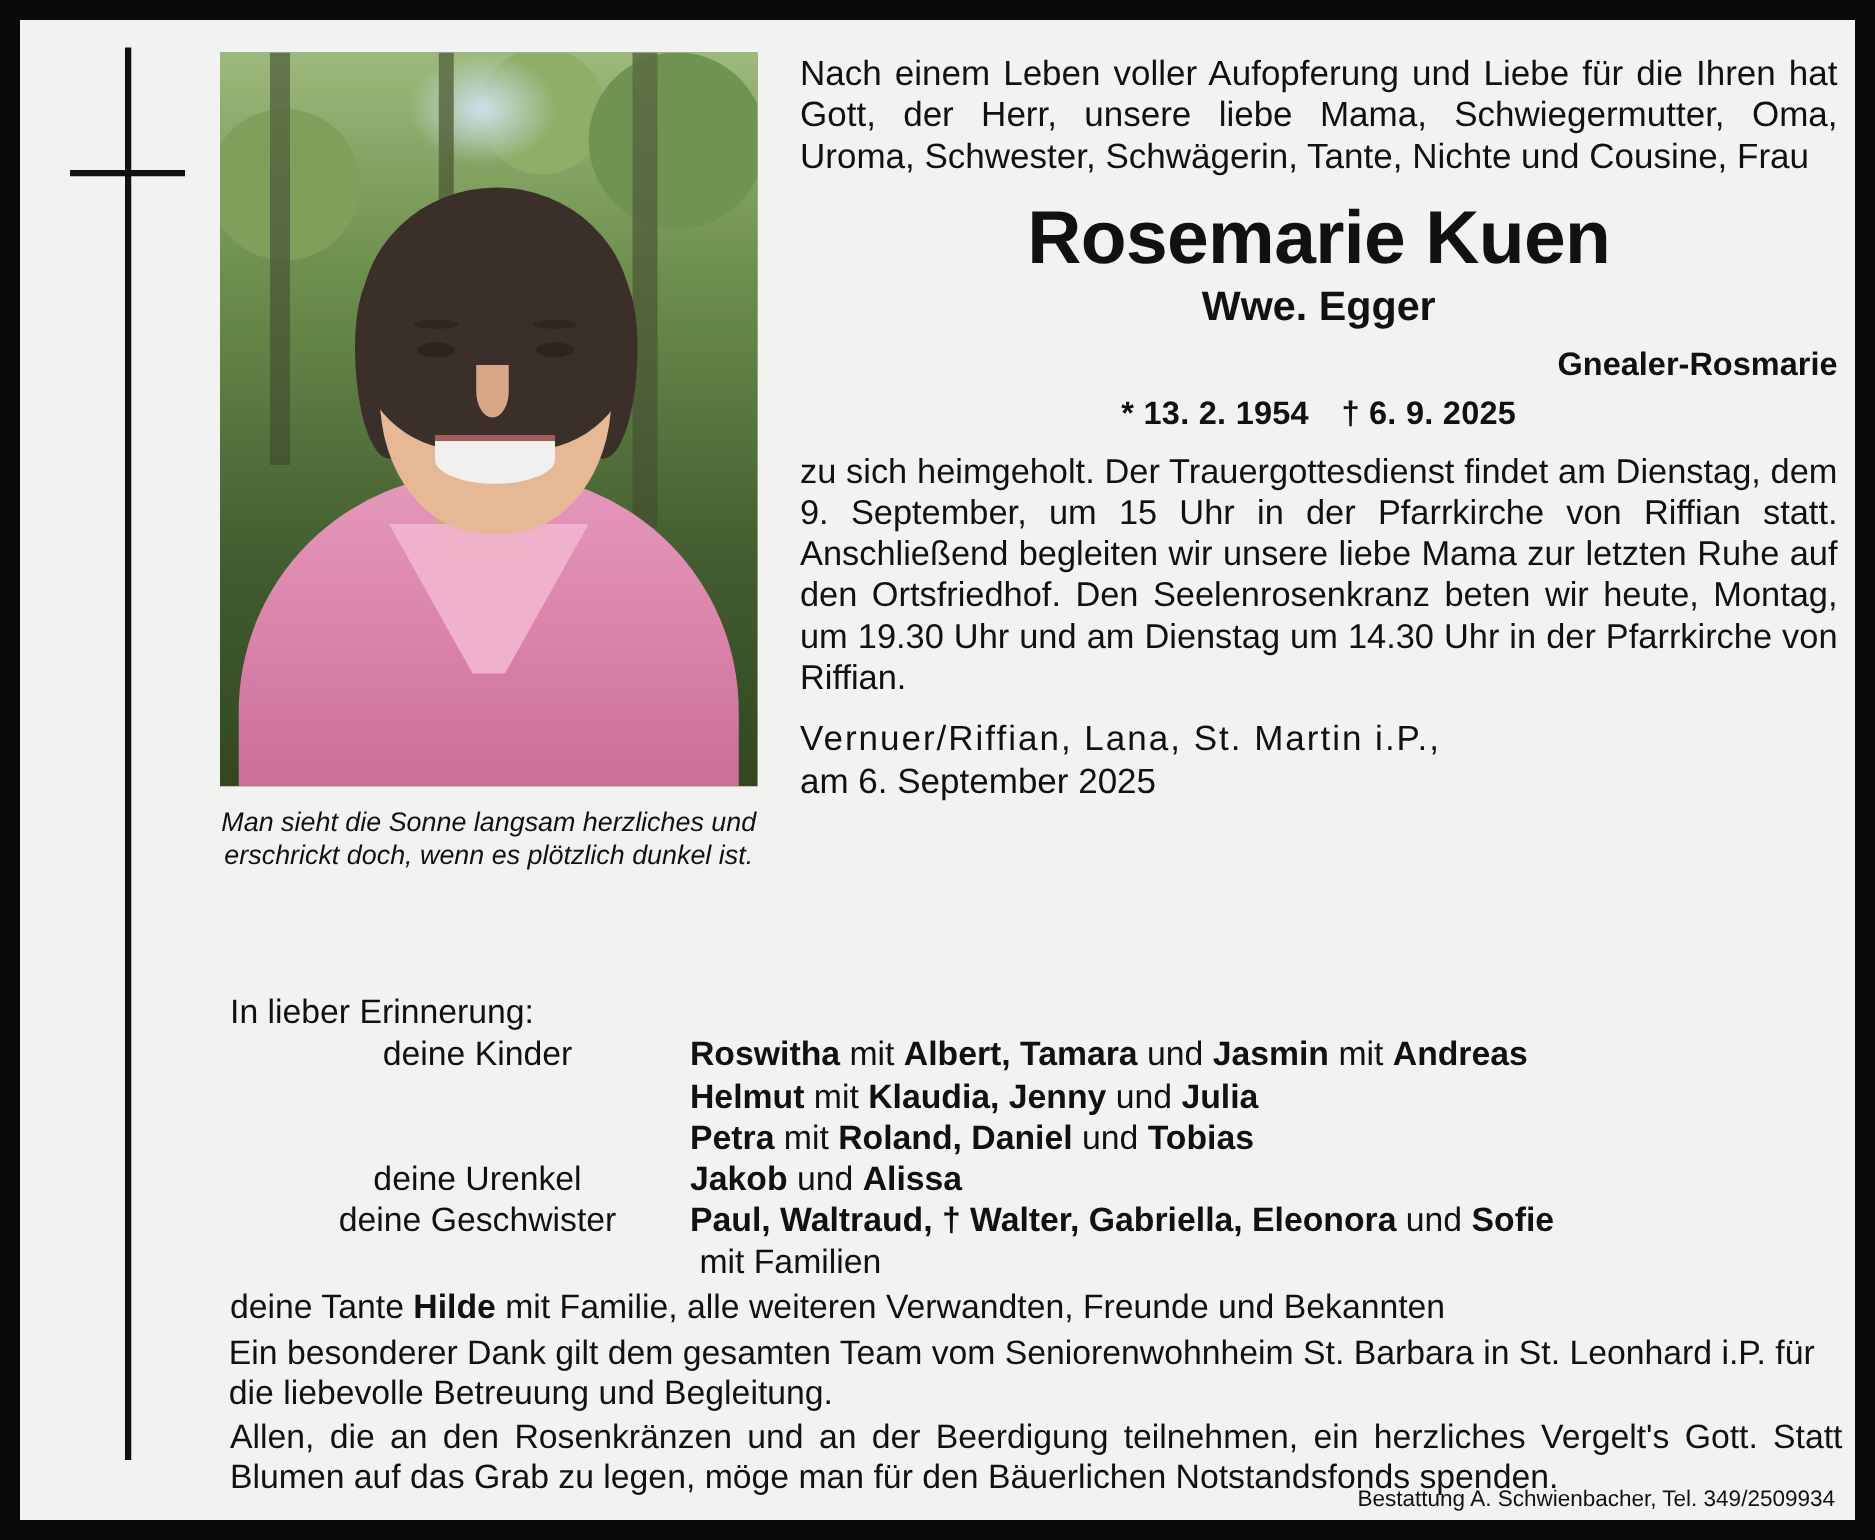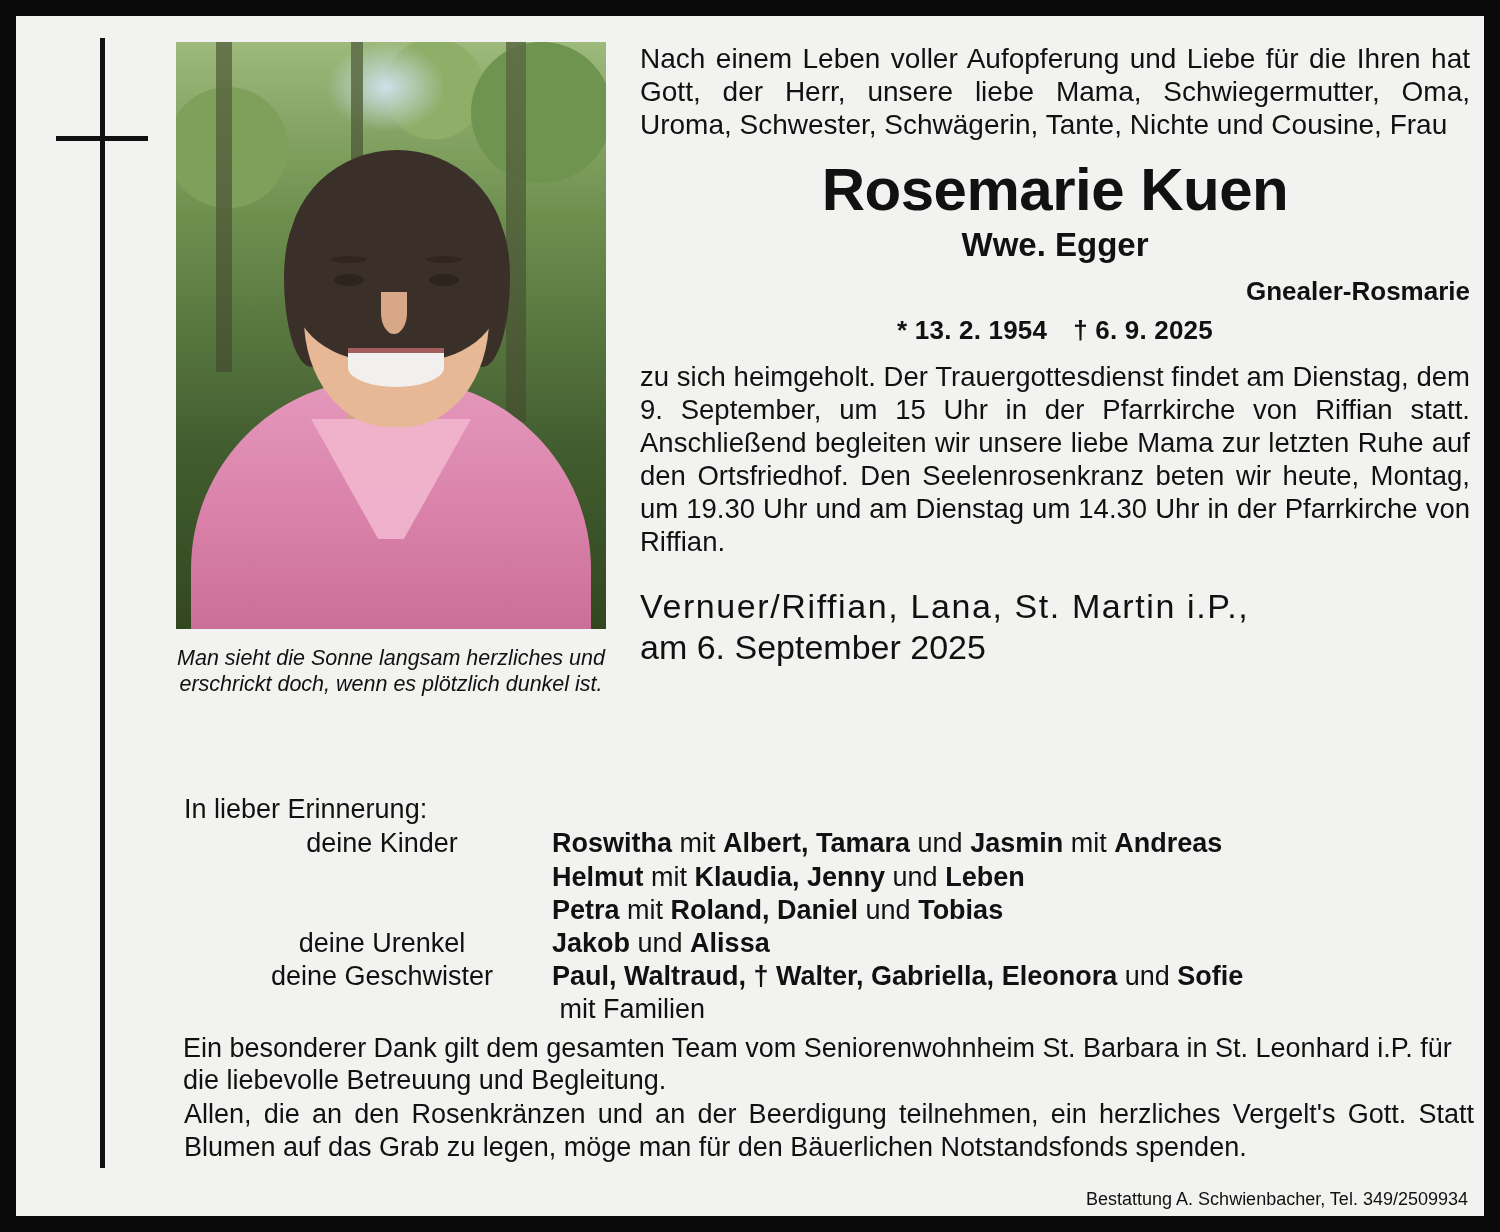--- a/index.html
+++ b/index.html
@@ -249,23 +249,23 @@
   }
   .dates .sep { display: inline-block; width: 26px; }
   .body-text {
     font-size: 27.5px;
     line-height: 1.2;
     margin-top: 14px;
     text-align: justify;
     text-align-last: left;
   }
   .places {
-    font-size: 34px;
+    font-size: 28px;
     line-height: 1.2;
-    margin-top: 28px;
+    margin-top: 16px;
     letter-spacing: 1.6px;
   }
   .places .line2 { letter-spacing: 0; }
 
   
   .lower {
     position: absolute;
     left: 168px;
     top: 777px;
     width: 1290px;
@@ -363,40 +363,41 @@
     <div class="lower">
       <div class="memory">In lieber Erinnerung:</div>
       <table class="rel-table">
         <tbody id="rel-body">
             <tr>
               <td class="rel-label">deine Kinder</td>
               <td class="rel-value"><b>Roswitha</b> mit <b>Albert, Tamara</b> und <b>Jasmin</b> mit <b>Andreas</b></td>
             </tr>
             <tr>
               <td class="rel-label"></td>
-              <td class="rel-value"><b>Helmut</b> mit <b>Klaudia, Jenny</b> und <b>Leben</b></td>
+              <td class="rel-value"><b>Helmut</b> mit <b>Klaudia, Jenny</b> und <b>Julia</b></td>
             </tr>
             <tr>
               <td class="rel-label"></td>
               <td class="rel-value"><b>Petra</b> mit <b>Roland, Daniel</b> und <b>Tobias</b></td>
             </tr>
             <tr>
               <td class="rel-label">deine Urenkel</td>
               <td class="rel-value"><b>Jakob</b> und <b>Alissa</b></td>
             </tr>
             <tr>
               <td class="rel-label">deine Geschwister</td>
               <td class="rel-value"><b>Paul, Waltraud, † Walter, Gabriella, Eleonora</b> und <b>Sofie</b></td>
             </tr>
             <tr>
               <td class="rel-label"></td>
               <td class="rel-value">&nbsp;mit Familien</td>
             </tr>
           </tbody>
       </table>
+      <div class="aunt-line">deine Tante <b>Hilde</b> mit Familie, alle weiteren Verwandten, Freunde und Bekannten</div>
       <div class="thanks">Ein besonderer Dank gilt dem gesamten Team vom Seniorenwohnheim St. Barbara in St. Leonhard i.P. für die liebevolle Betreuung und Begleitung.</div>
       <div class="closing">Allen, die an den Rosenkränzen und an der Beerdigung teilnehmen, ein herzliches Vergelt's Gott. Statt Blumen auf das Grab zu legen, möge man für den Bäuerlichen Notstandsfonds spenden.</div>
     </div>
 
     <div class="funeral-home">Bestattung A. Schwienbacher, Tel. 349/2509934</div>
 
   </div>
 </div>
 
 </body></html>

